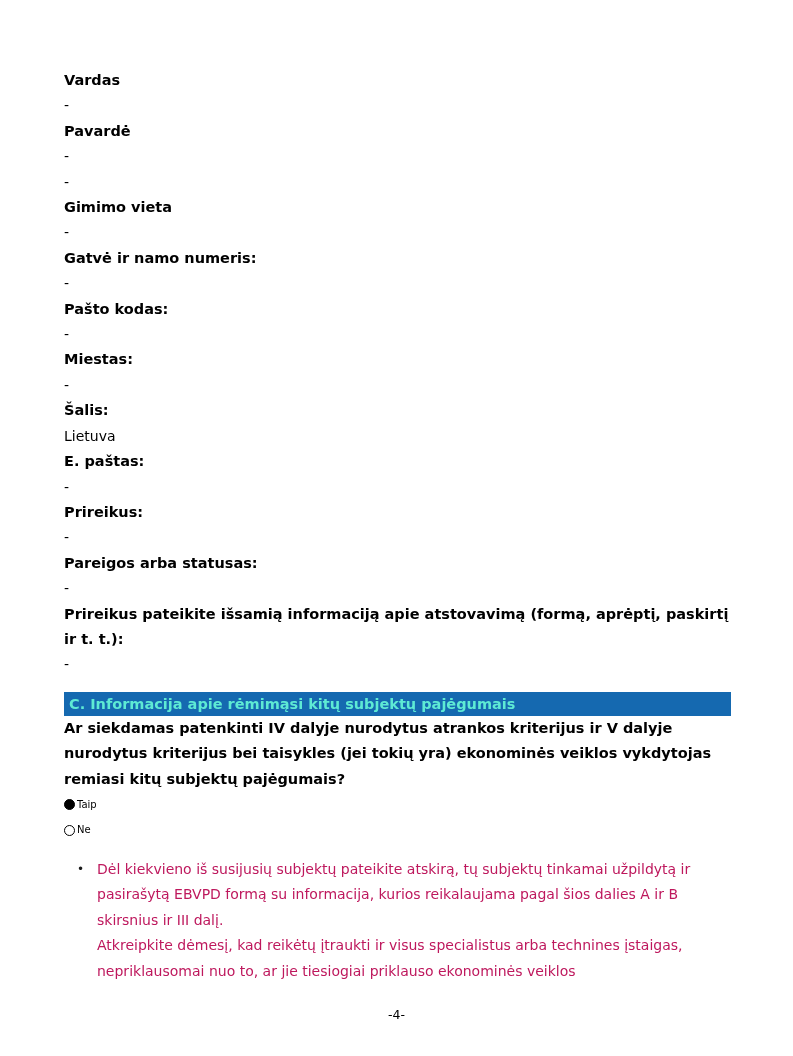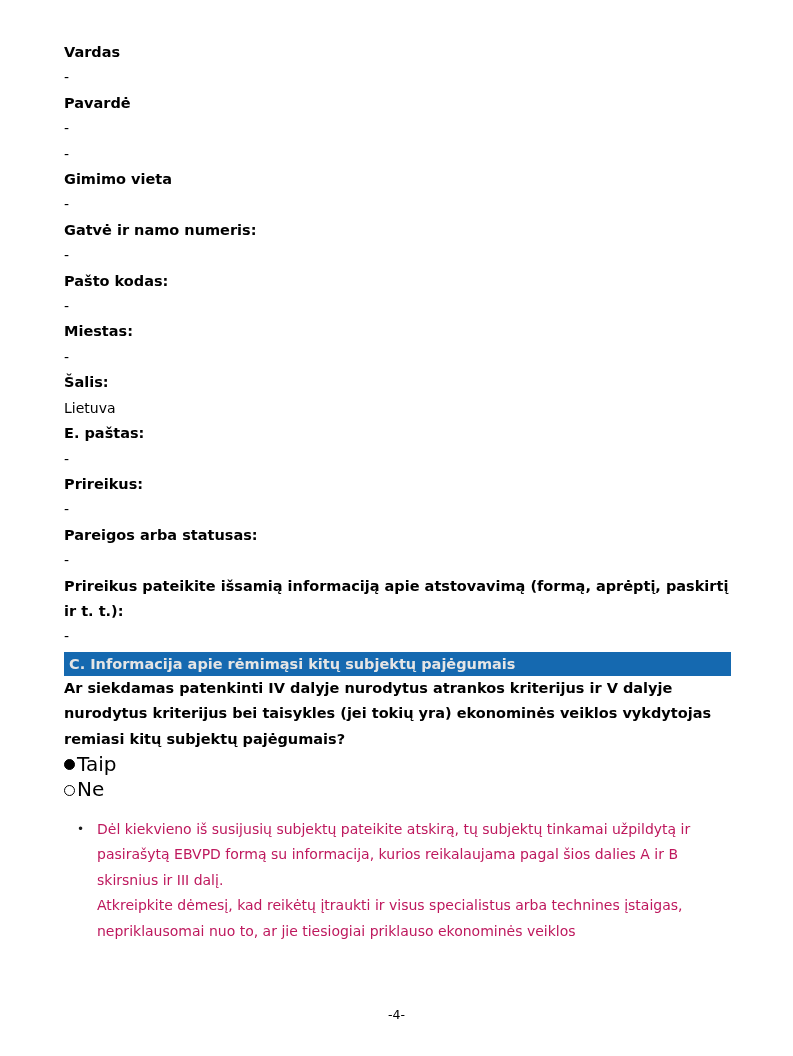--- a/index.html
+++ b/index.html
@@ -5,52 +5,52 @@
   * { box-sizing: border-box; }
   html, body { margin: 0; padding: 0; }
   body {
     width: 793px; height: 1056px;
     background: #ffffff;
     font-family: "DejaVu Sans", sans-serif;
     color: #000;
     position: relative;
     overflow: hidden;
   }
-  .page { padding: 40px 62px 0 64px; }
+  .page { padding: 68px 62px 0 64px; }
 
   .field-label {
     font-weight: bold;
     font-size: 14.5px;
     line-height: 25.4px;
   }
   .field-value {
     font-size: 14px;
     line-height: 25.4px;
   }
 
   .section-bar {
-    margin-top: 2px;
+    margin-top: 14px;
     background: #1569b0;
-    color: #e5e5e5;
+    color: #5eead4;
     font-weight: bold;
     font-size: 14.5px;
     line-height: 16px;
     padding: 4px 5px 4px 5px;
     width: 100%;
   }
 
   .question {
     font-weight: bold;
     font-size: 14.5px;
     line-height: 25.4px;
     max-width: 652px;
   }
 
   .option {
-    font-size: 20px;
+    font-size: 10px;
     line-height: 25.4px;
     display: flex;
     align-items: center;
   }
   .radio {
     display: inline-block;
     width: 11px; height: 11px;
     border-radius: 50%;
     border: 1.5px solid #000;
     margin-right: 2px;

